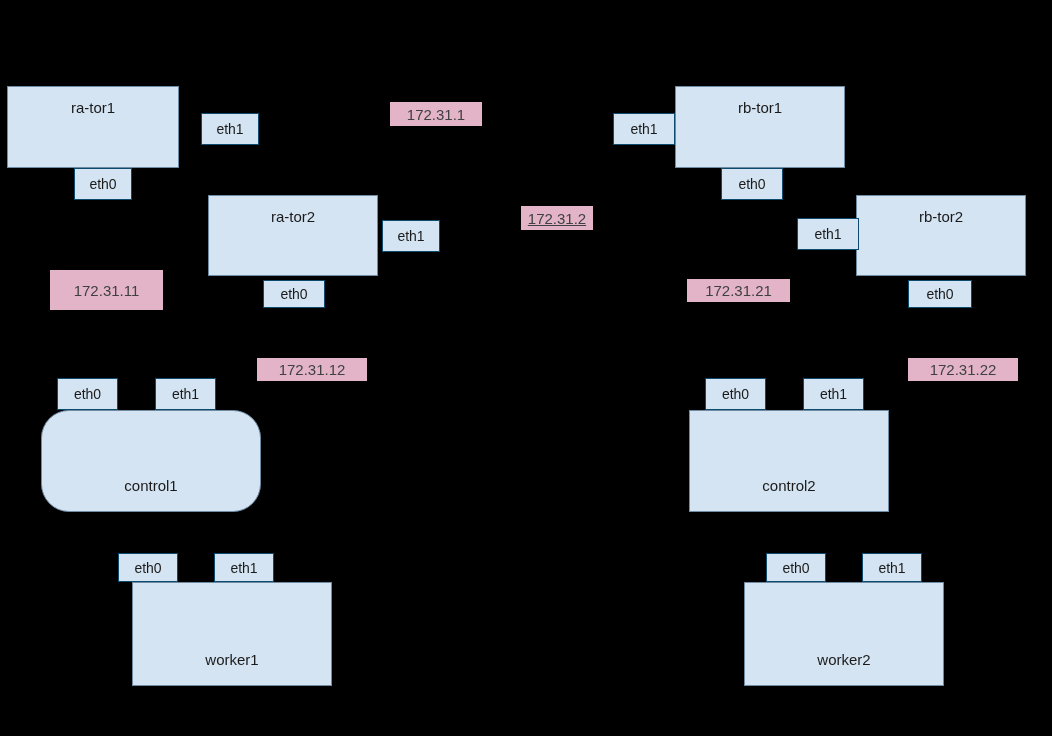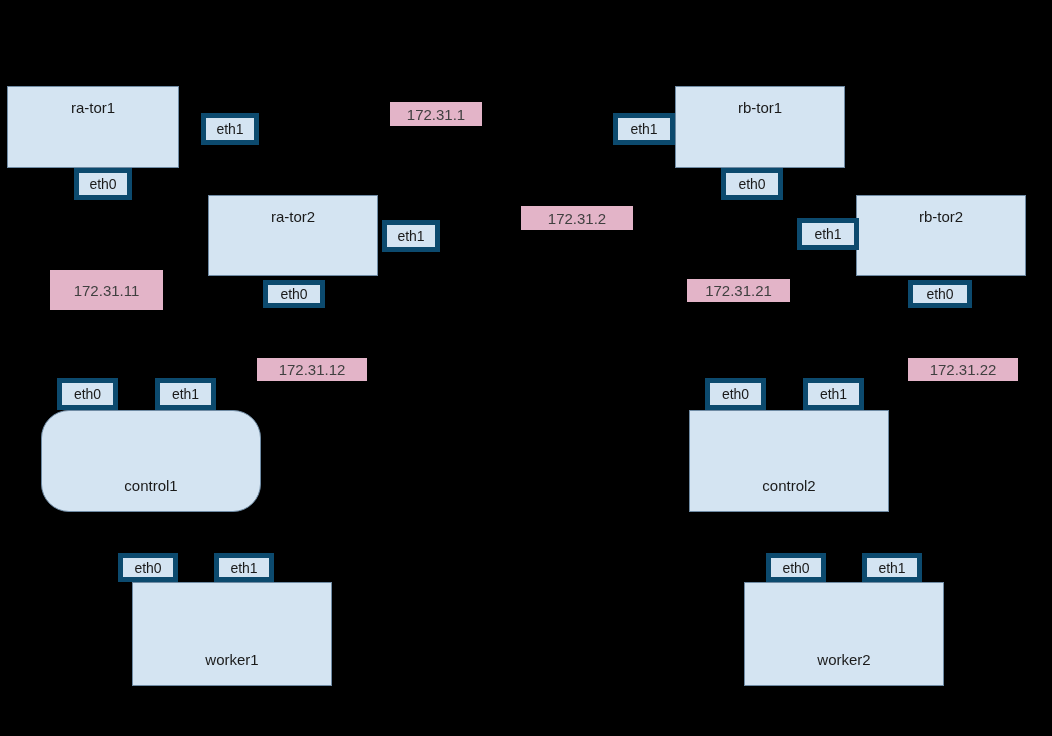--- a/index.html
+++ b/index.html
@@ -40,21 +40,21 @@
   .node-box.tor > .node-label {
     padding-top: 13px;
   }
   .node-box.host > .node-label {
     padding-bottom: 18px;
   }
   .iface-box {
     position: absolute;
     box-sizing: border-box;
     background: #d4e4f2;
-    border: 5px solid #0c4a6e;
+    border: 1px solid #0c4a6e;
     color: #1a1a1a;
     font-size: 14px;
     display: flex;
     justify-content: center;
     align-items: center;
     white-space: nowrap;
   }
   .ip-label {
     position: absolute;
     box-sizing: border-box;
@@ -139,18 +139,18 @@
     <div class="node-box host" style="left: 744px; top: 582px; width: 200px; height: 104px;">
       <span class="node-label">worker2</span>
     </div>
     <div class="iface-box" style="left: 766px; top: 553px; width: 60px; height: 29px;">
       <span>eth0</span>
     </div>
     <div class="iface-box" style="left: 862px; top: 553px; width: 60px; height: 29px;">
       <span>eth1</span>
     </div>
     <div class="ip-label" style="left: 390px; top: 102px; width: 92px; height: 24px;">172.31.1</div>
-    <div class="ip-label" style="left: 521px; top: 206px; width: 112px; height: 24px;">172.31.2</div>
+    <div class="ip-label" style="left: 521px; top: 206px; width: 72px; height: 24px; text-decoration: underline;">172.31.2</div>
     <div class="ip-label" style="left: 50px; top: 270px; width: 113px; height: 40px;">172.31.11</div>
     <div class="ip-label" style="left: 687px; top: 279px; width: 103px; height: 23px;">172.31.21</div>
     <div class="ip-label" style="left: 257px; top: 358px; width: 110px; height: 23px;">172.31.12</div>
     <div class="ip-label" style="left: 908px; top: 358px; width: 110px; height: 23px;">172.31.22</div>
   </div>
 
 </body></html>

